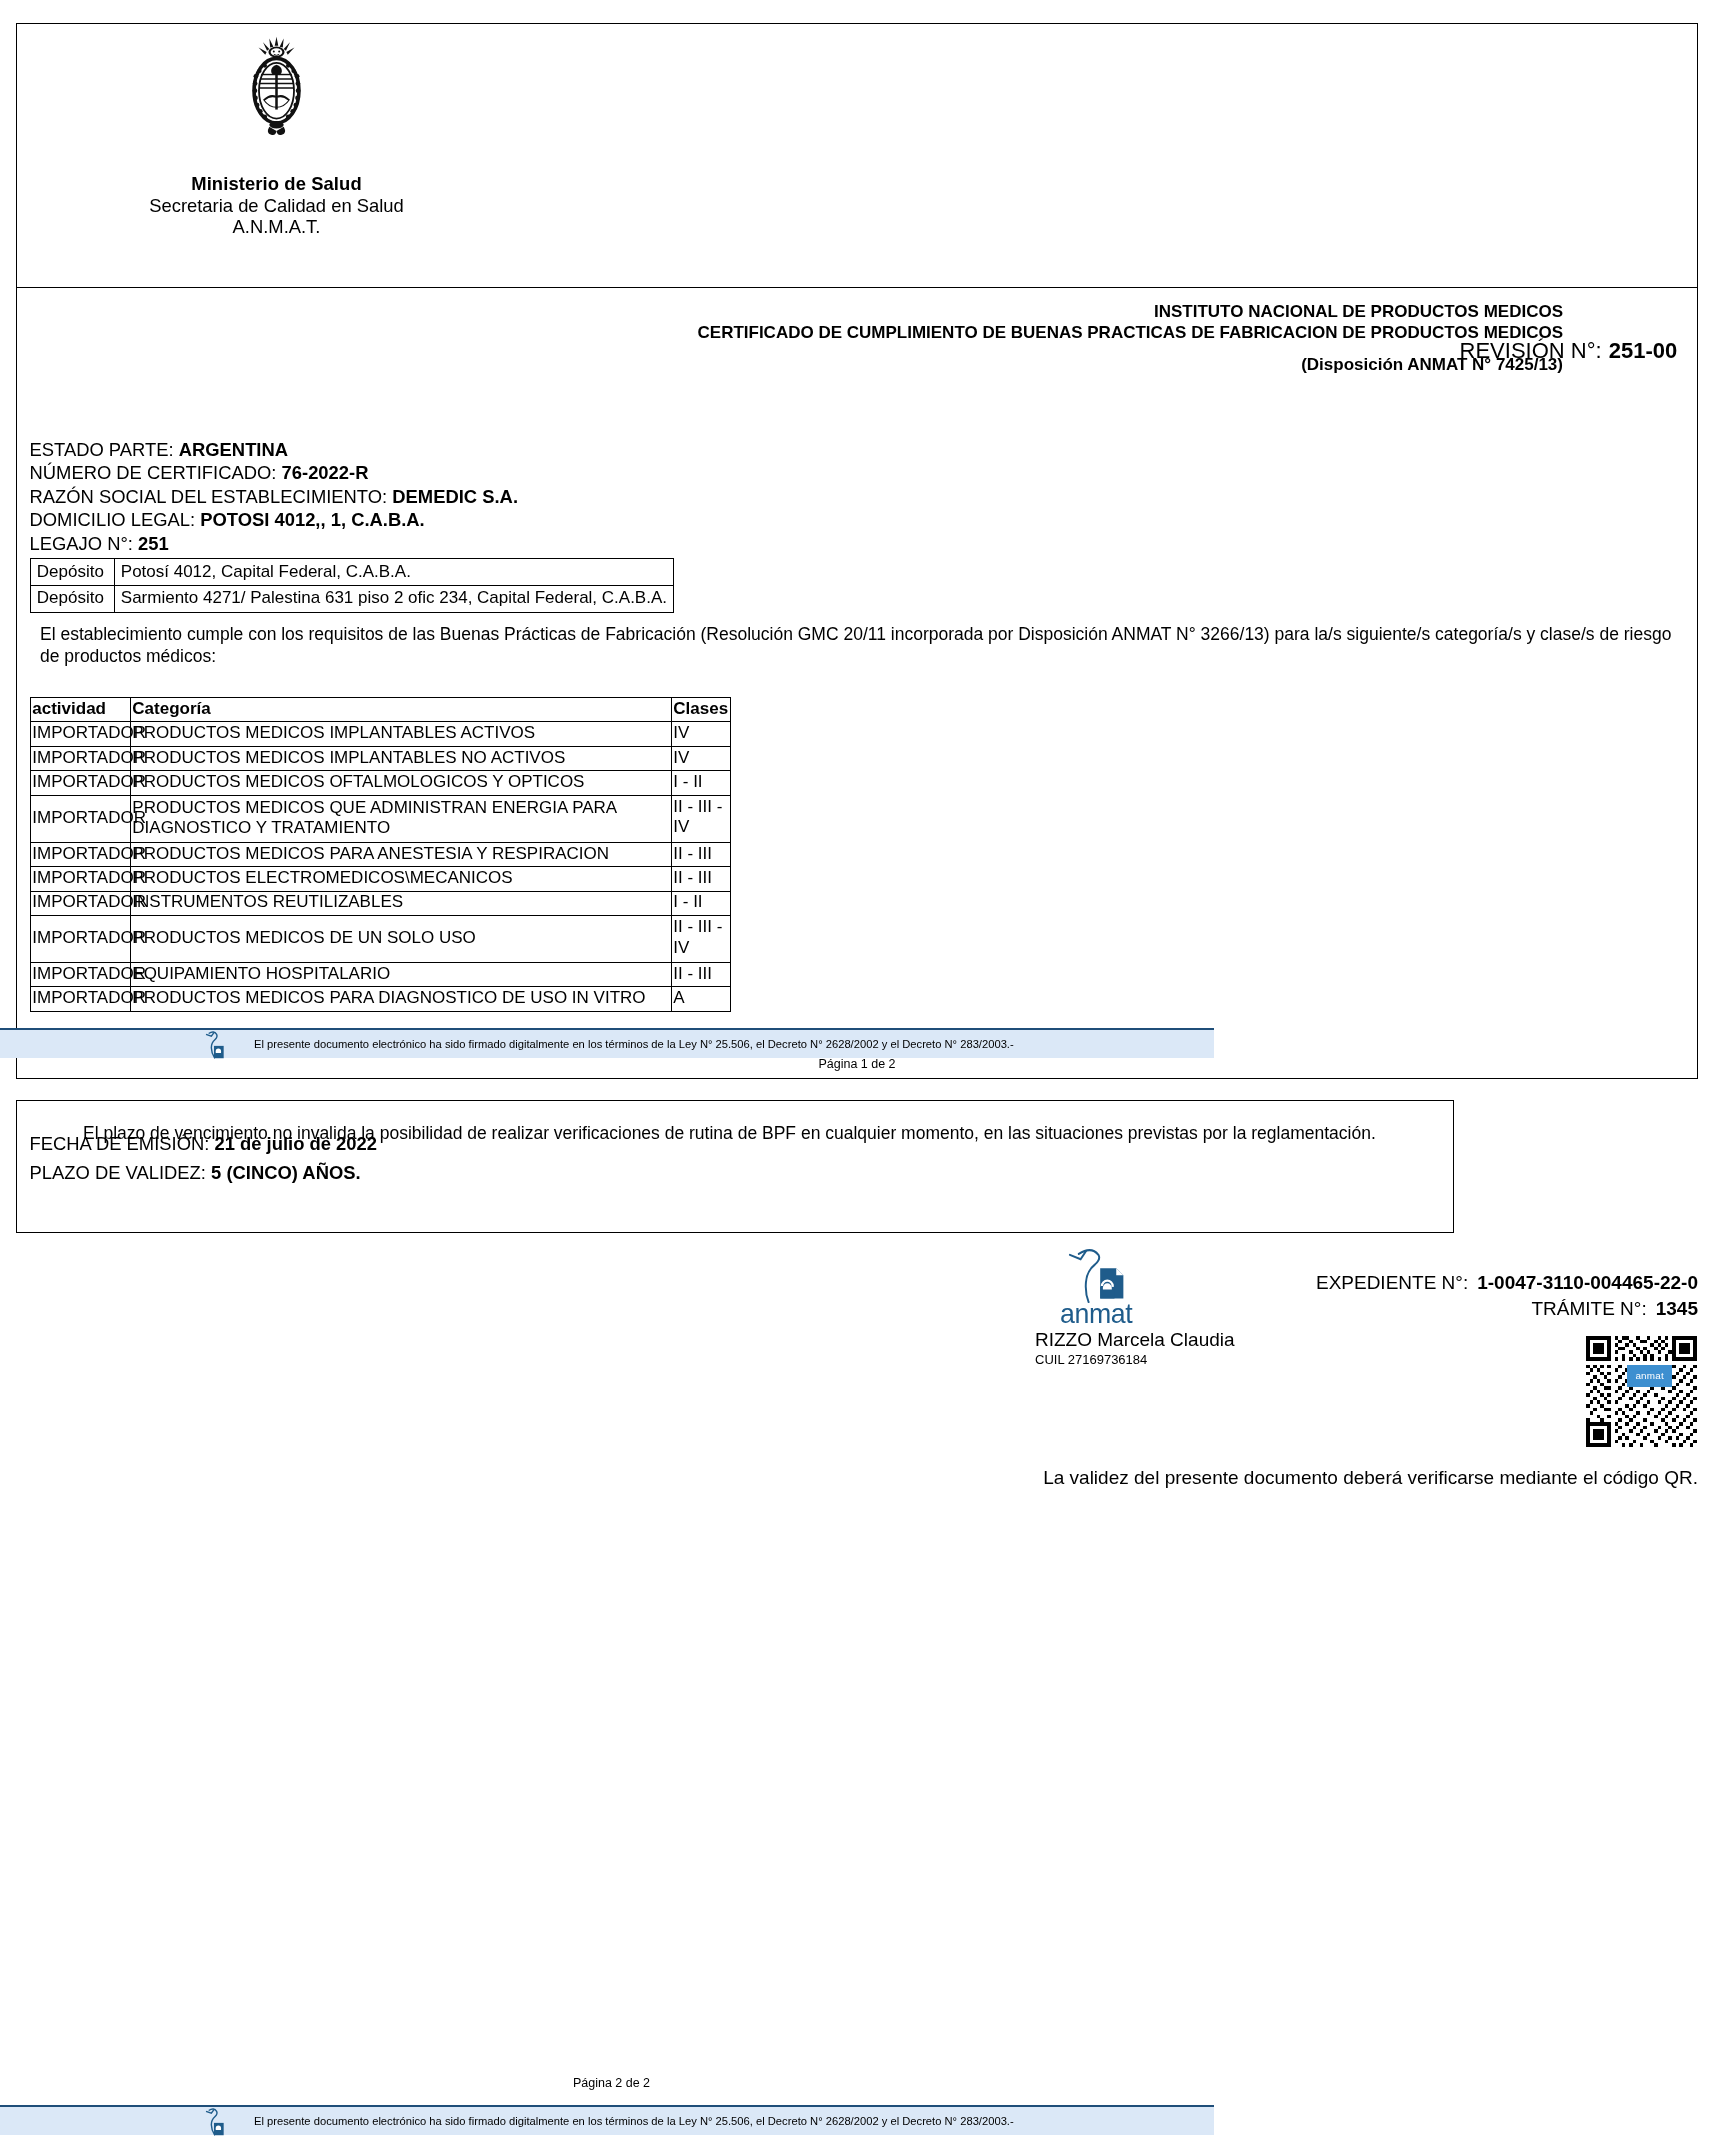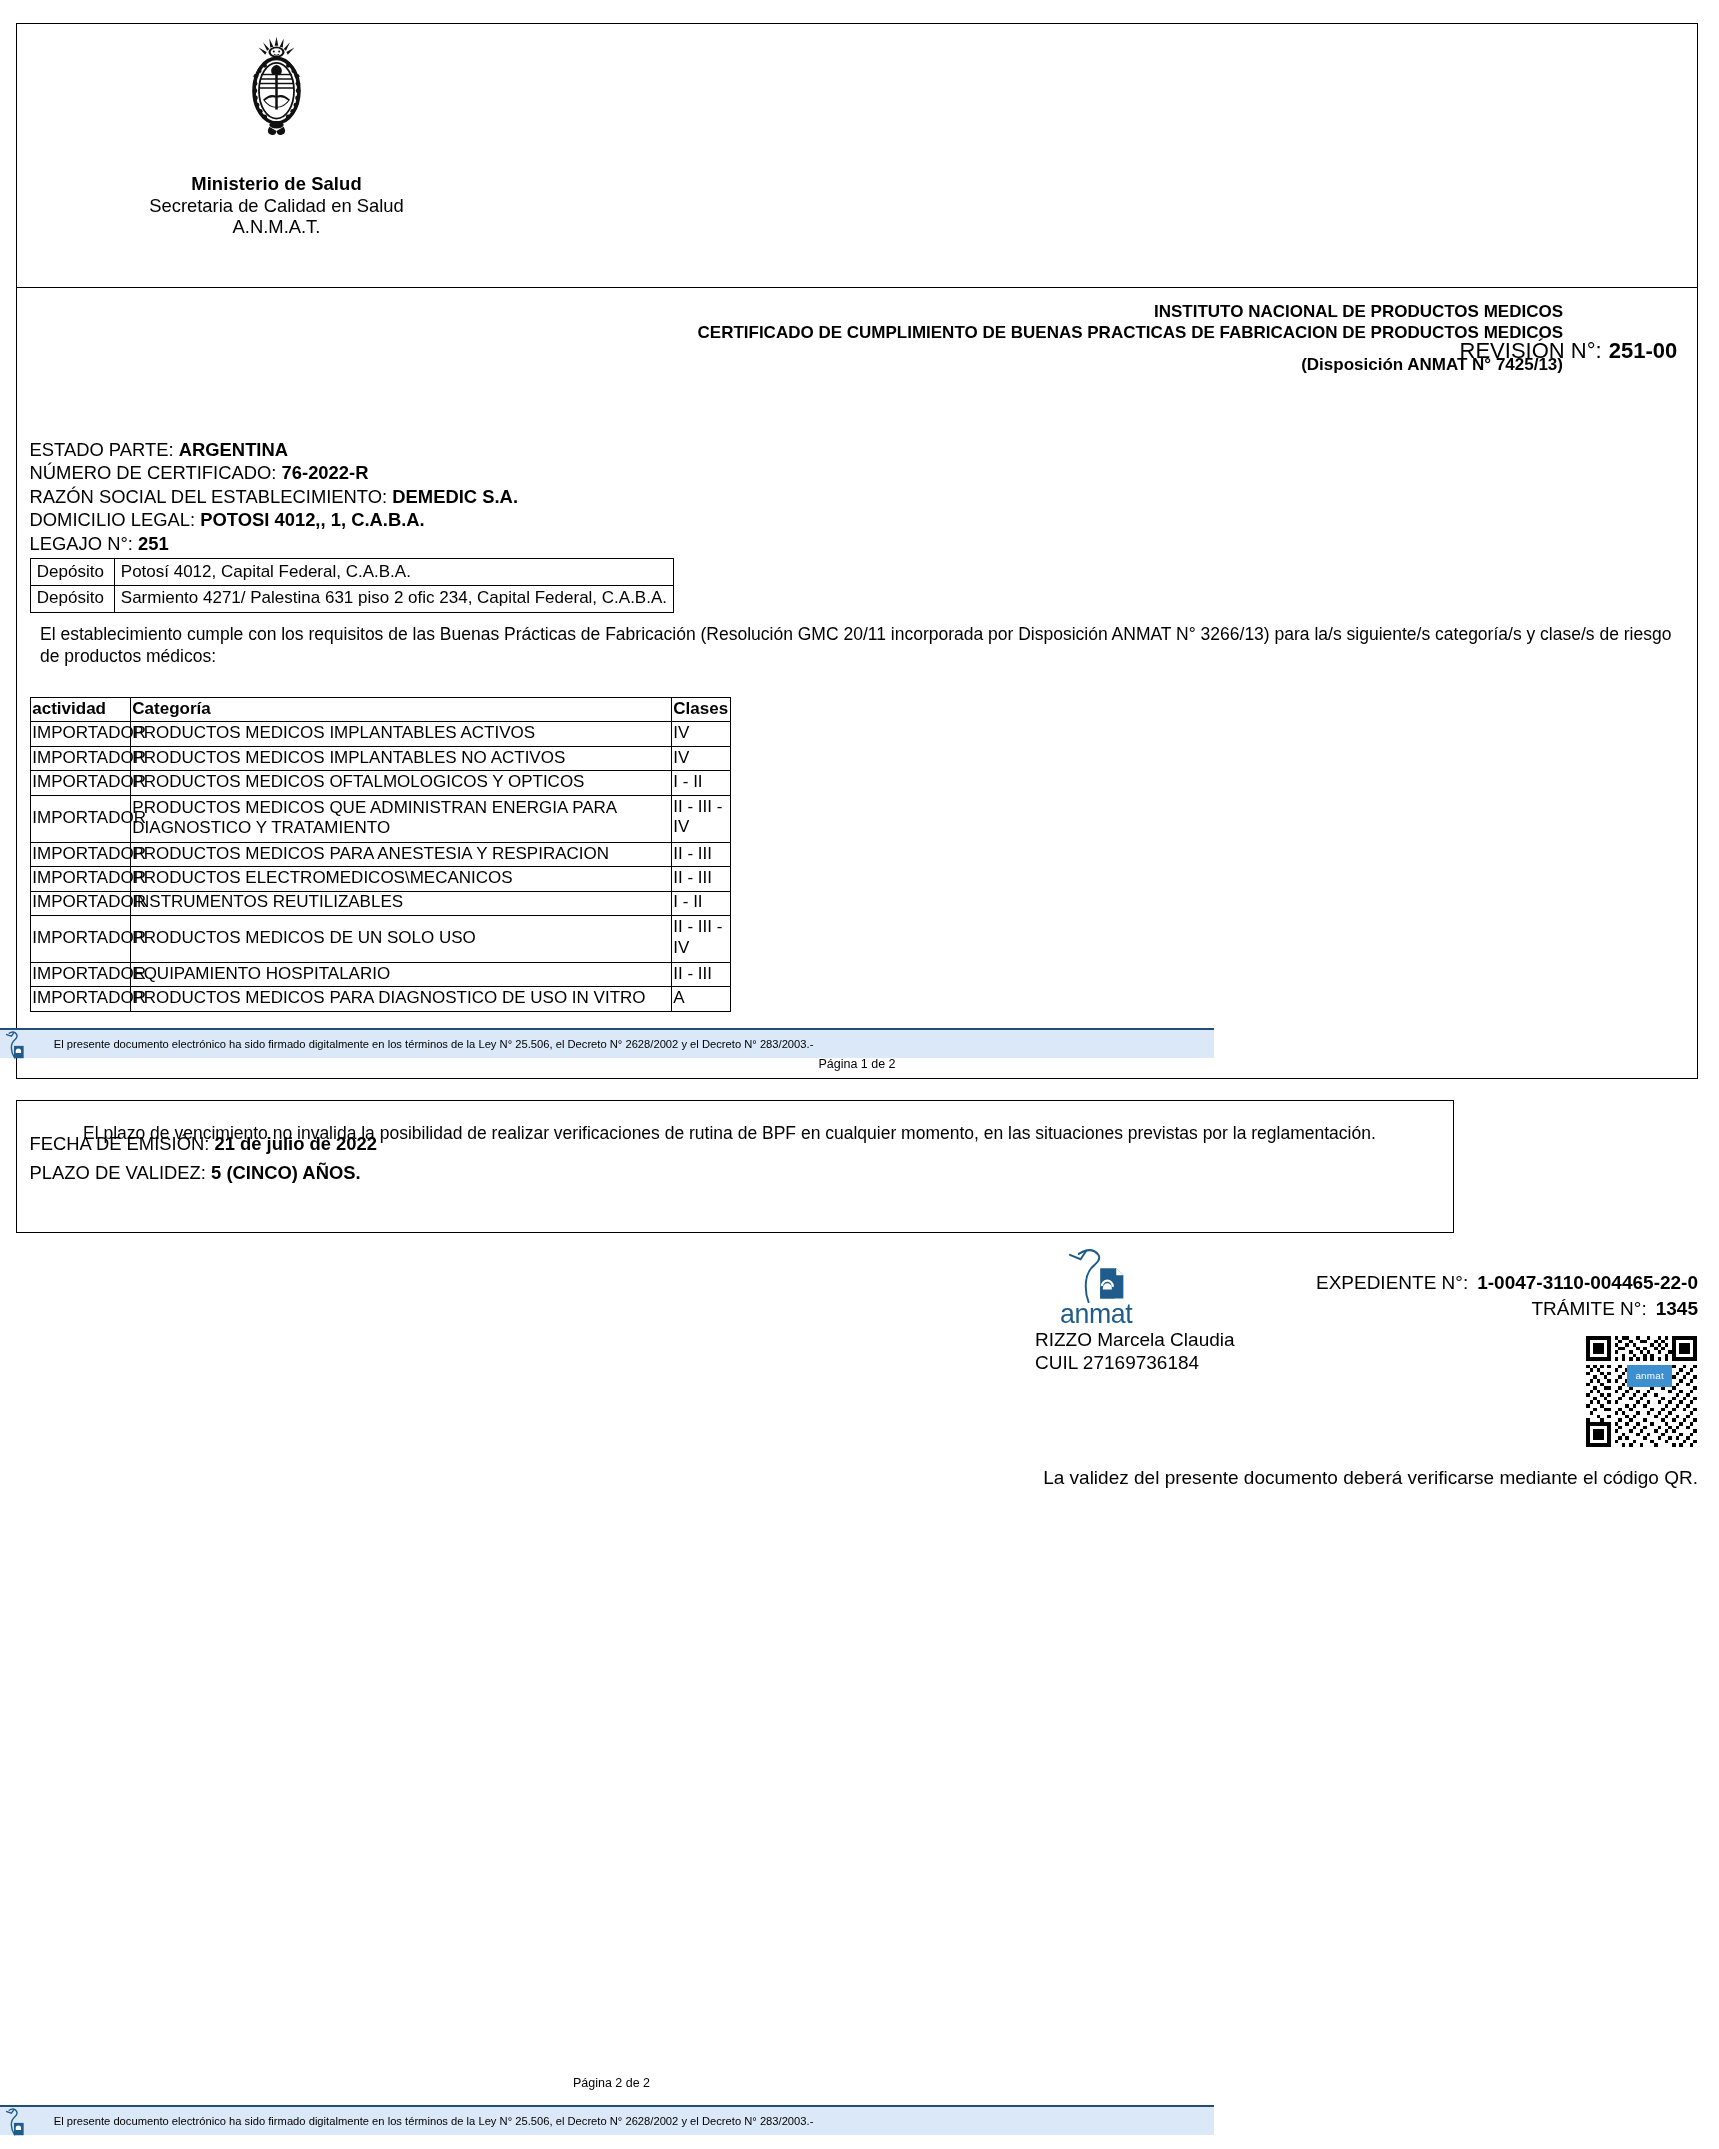--- a/index.html
+++ b/index.html
@@ -134,20 +134,21 @@
   }
 
   
   .sig-strip {
     position: absolute;
     height: 30px;
     background: #dbe8f7;
     border-top: 2.7px solid #1f4e79;
     display: flex;
     align-items: center;
+    justify-content: center;
   }
   .sig-strip .sig-icon {
     width: 34px; flex: 0 0 34px;
     text-align: center;
     position: relative;
     height: 100%;
   }
   .sig-strip .sig-text {
     font-size: 11.2px;
     color: #000;
@@ -203,21 +204,21 @@
     width: 296px;
   }
   .anmat-logo { display:block; margin-left: 21.5px; }
   .signer-name {
     font-size: 19px;
     line-height: 1.2;
     margin-top: 1.8px;
     white-space: nowrap;
   }
   .signer-cuil {
-    font-size: 19px;
+    font-size: 13px;
     line-height: 1.2;
     white-space: nowrap;
   }
 
   .exp-block {
     position: absolute;
     right: 0px; top: 25px;
     text-align: right;
     font-size: 19px;
     line-height: 1.35;

